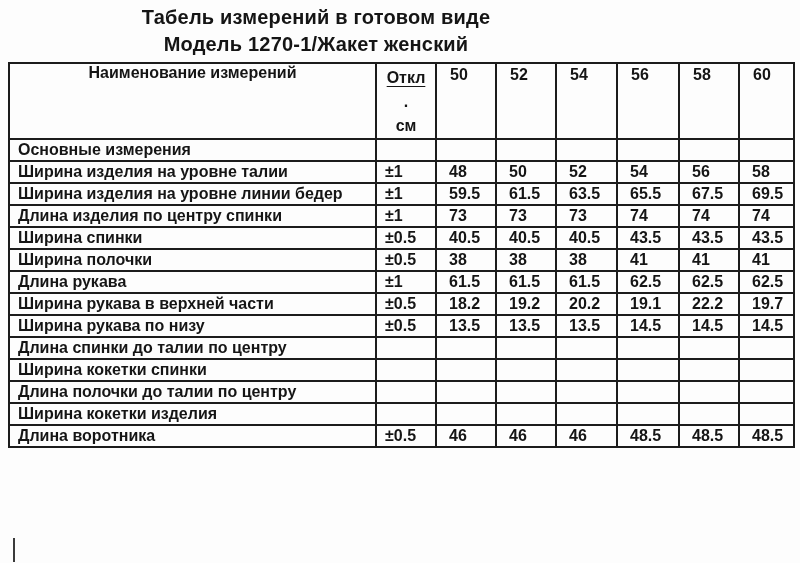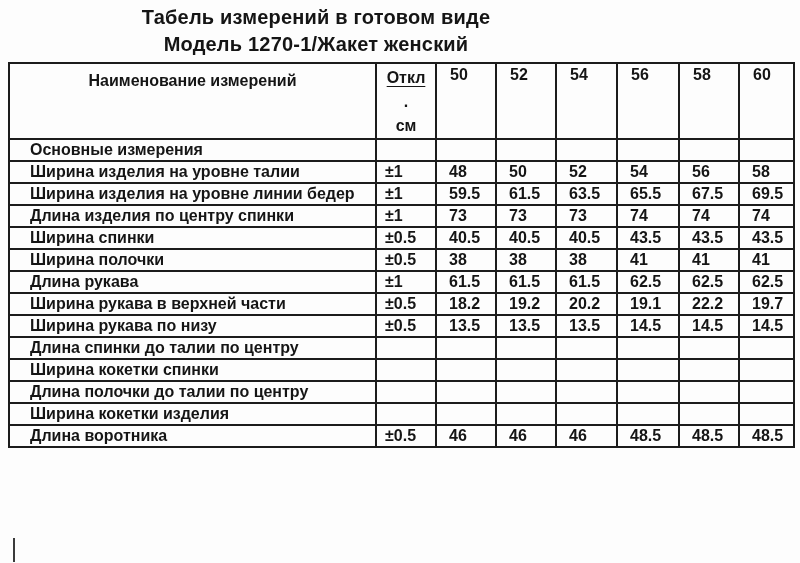--- a/index.html
+++ b/index.html
@@ -36,21 +36,21 @@
     font-weight: bold;
     font-size: 16px;
     overflow: hidden;
     white-space: nowrap;
   }
   
   th.name-header {
     height: 74px;
     vertical-align: top;
     text-align: center;
-    padding-top: 8px;
+    padding-top: 0;
     font-size: 17px;
   }
   th.dev-header {
     vertical-align: top;
     text-align: center;
     padding-top: 2px;
     font-size: 17px;
   }
   th.dev-header span { display: block; line-height: 24px; }
   .spellcheck {
@@ -62,21 +62,21 @@
     text-decoration: underline;
   }
   th.size {
     vertical-align: top;
     text-align: left;
     padding: 2px 0 0 13px;
     font-size: 17px;
   }
   
   td { height: 22px; vertical-align: middle; }
-  td.name { text-align: left; padding-left: 20px; font-size: 16.5px; }
+  td.name { text-align: left; padding-left: 8px; font-size: 16.5px; }
   td.dev  { text-align: left; padding-left: 8px; }
   td.val  { text-align: left; padding-left: 12px; }
   
   .text-cursor {
     position: absolute;
     left: 13px; top: 538px;
     width: 2px; height: 24px;
     background: #3a3a3a;
   }
 </style>

